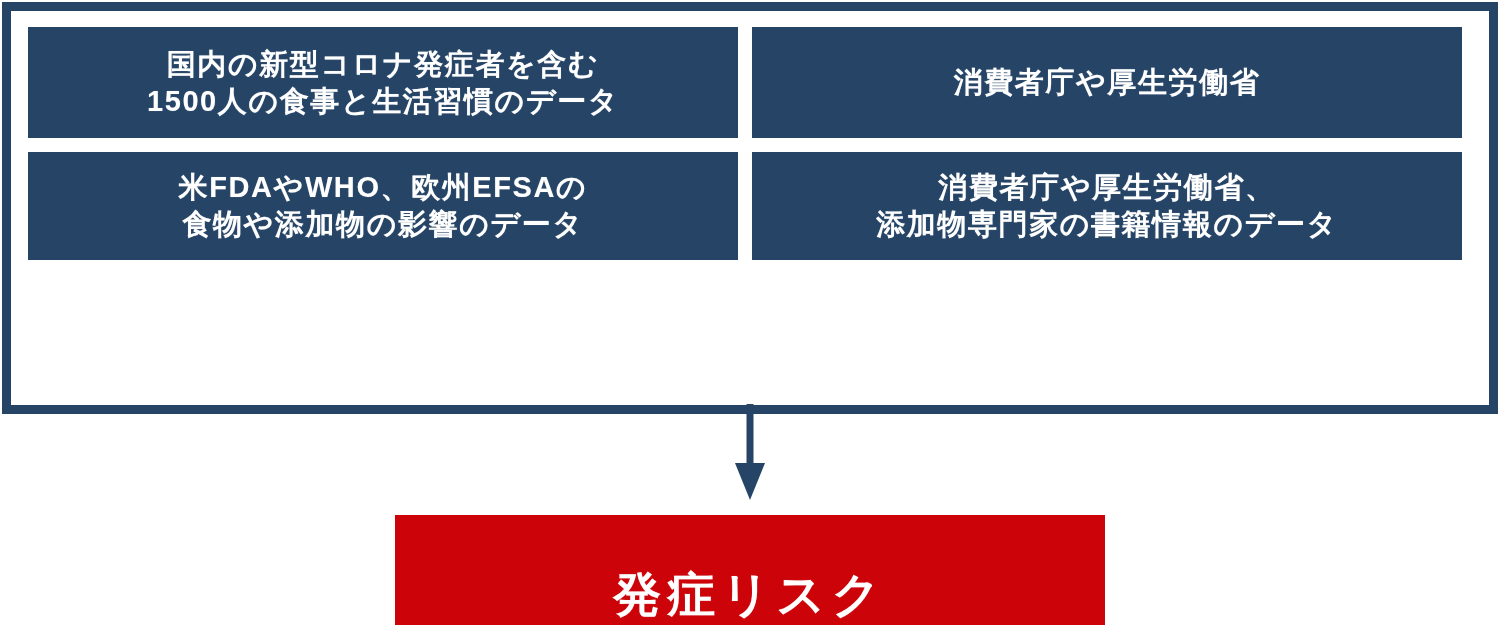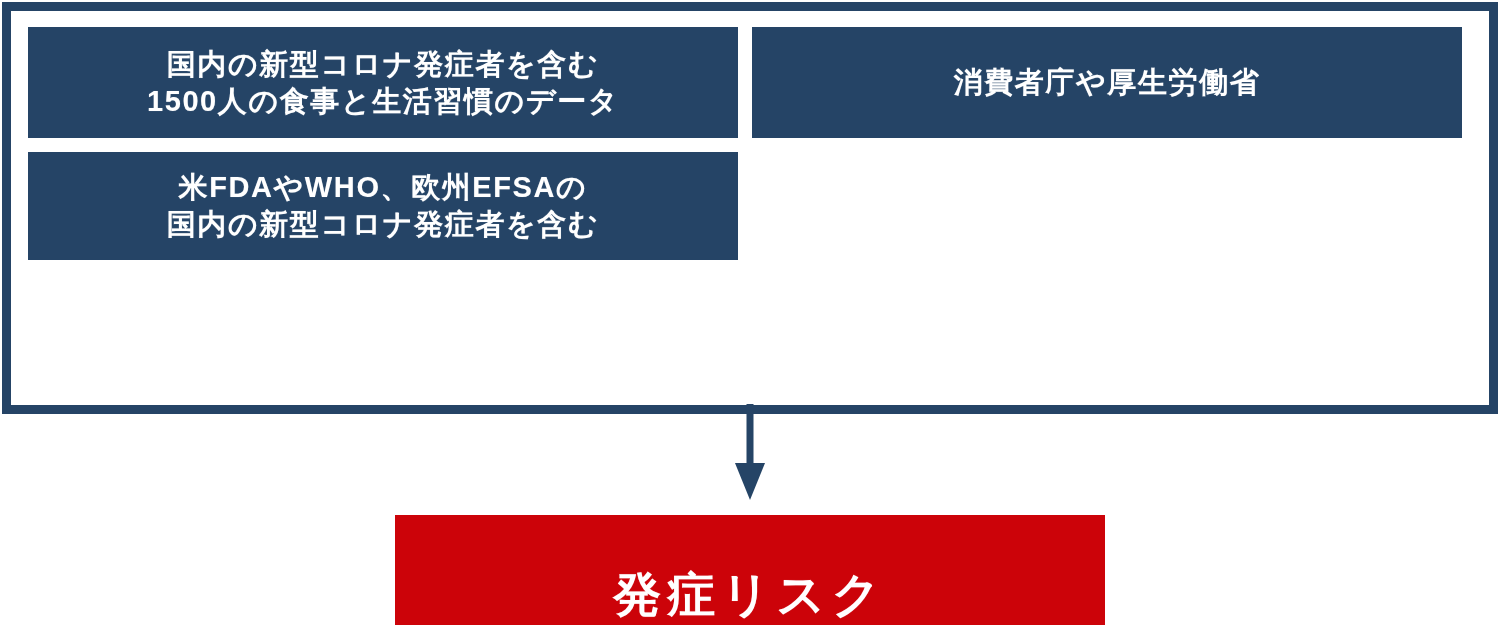--- a/index.html
+++ b/index.html
@@ -111,23 +111,27 @@
       </div>
 
 
       <div class="src-box">
         <span class="txt">消費者庁や厚生労働省</span>
       </div>
 
 
       <div class="src-box">
         <span class="txt">米FDAやWHO、欧州EFSAの
-国内の新型コロナ発症者を含む</span>
+食物や添加物の影響のデータ</span>
       </div>
 
+      <div class="src-box">
+        <span class="txt">消費者庁や厚生労働省、
+添加物専門家の書籍情報のデータ</span>
+      </div>
 
     </div>
   </div>
 
   <div id="flow-arrow">
     <svg width="40" height="100" viewBox="0 0 40 100" xmlns="http://www.w3.org/2000/svg">
       <rect x="16.5" y="0" width="7" height="62" fill="#254466"></rect>
       <polygon points="5,59 35,59 20,96" fill="#254466"></polygon>
     </svg>
   </div>

